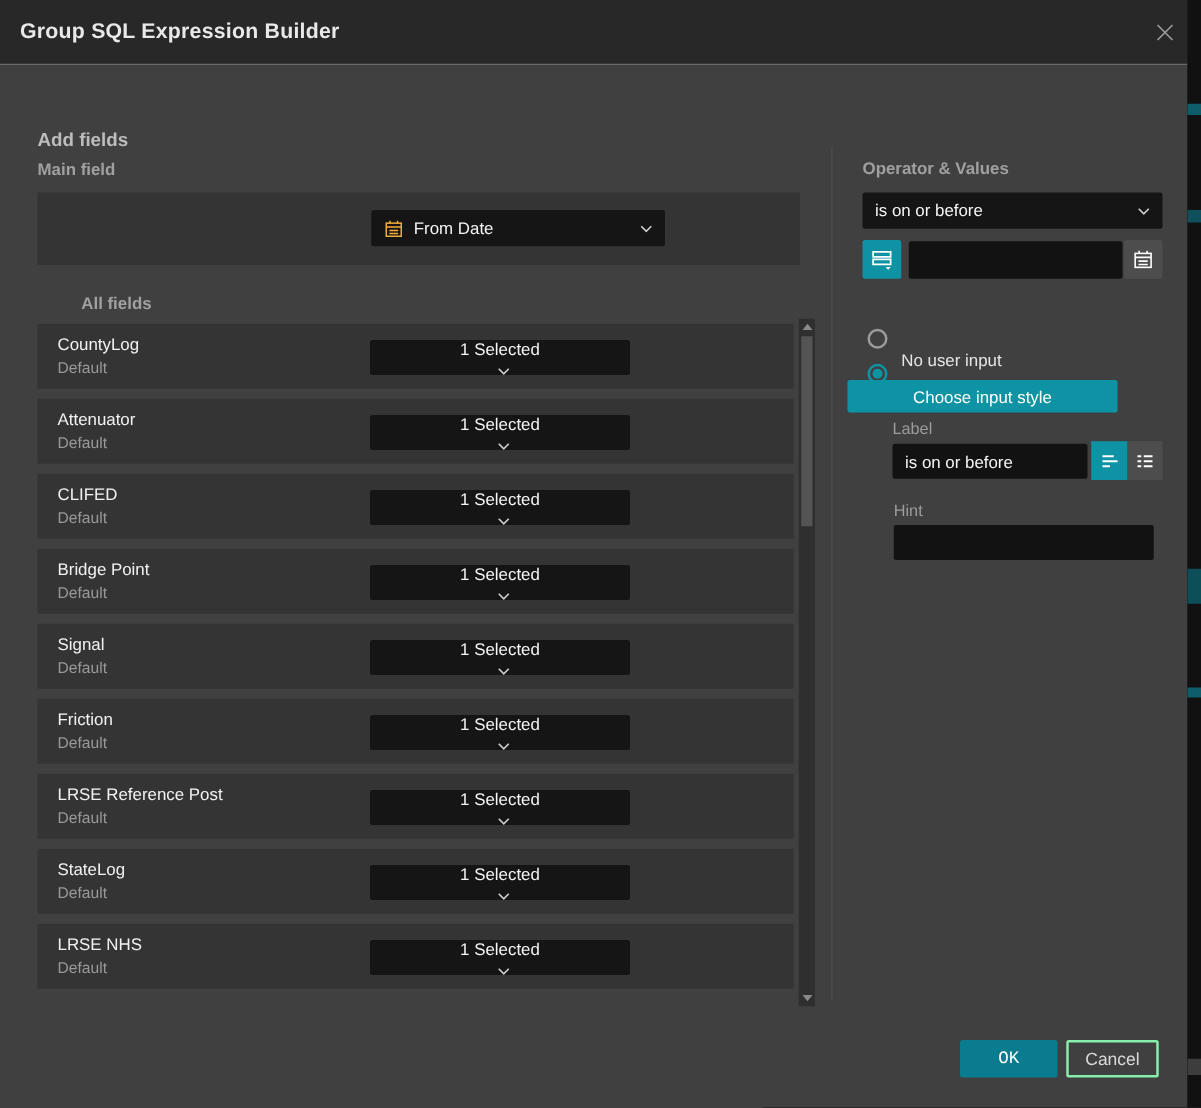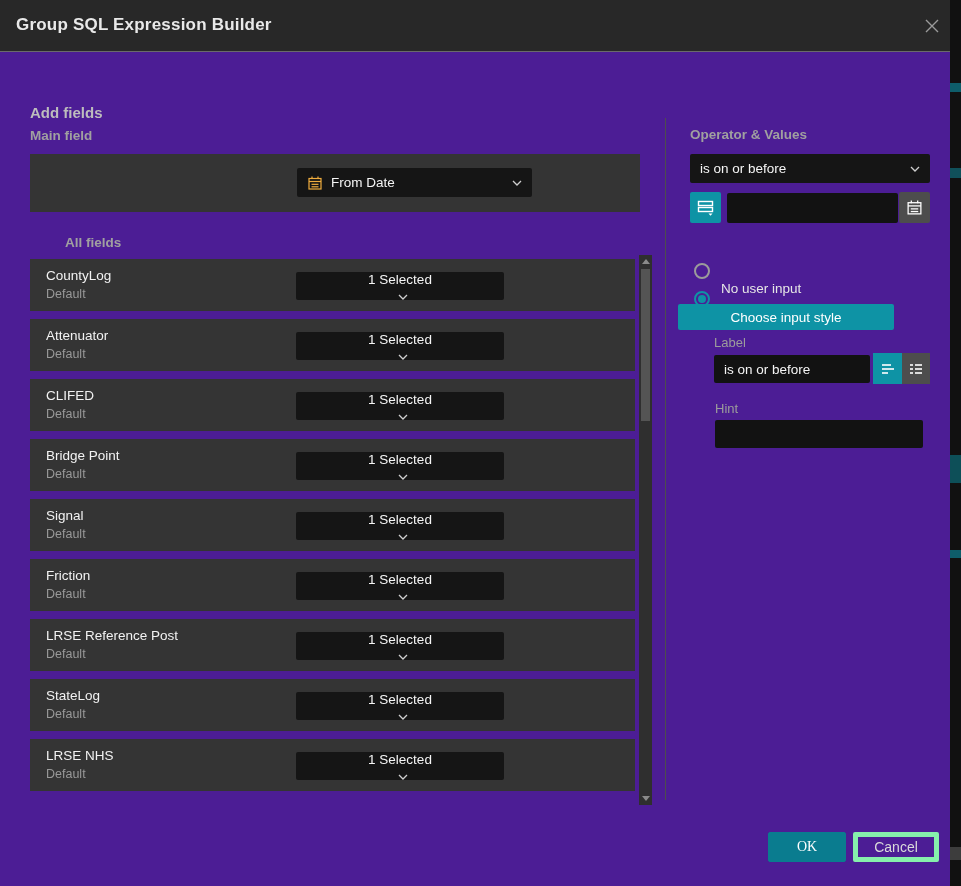--- a/index.html
+++ b/index.html
@@ -2,21 +2,21 @@
 <html><head>
 <meta charset="utf-8">
 <style>
   * { margin:0; padding:0; box-sizing:border-box; }
   html,body { width:961px; height:886px; background:#141414; overflow:hidden;
               font-family:"Liberation Sans", sans-serif; }
   #app { position:relative; width:961px; height:886px; }
 
   
   .dialog { position:absolute; left:0; top:0; width:950px; height:886px;
-            background:#4c1d95; }
+            background:#404040; }
   .right-strip { position:absolute; left:950px; top:0; width:11px; height:886px;
                  background:#111; }
   .right-strip .frag { position:absolute; left:0; width:11px; }
 
   
   .titlebar { position:absolute; left:0; top:0; width:950px; height:52px;
               background:#282828; border-bottom:1px solid #6a6a6a; }
   .title { position:absolute; left:16px; top:15px; font-size:17px; font-weight:700;
            color:#e9e9e9; letter-spacing:.2px; }
   .close-btn { position:absolute; right:7px; top:15px; width:22px; height:22px;
@@ -89,23 +89,23 @@
   .cap-label { left:714px; top:335px; }
   .label-input { position:absolute; left:714px; top:355px; width:156px; height:28px; }
   .btn-align { left:873px; top:353px; width:29px; height:31px; background:#0e93a5; border-radius:0; }
   .btn-list  { left:902px; top:353px; width:28px; height:31px; background:#4d4d4d; border-radius:0; }
   .cap-hint { left:715px; top:401px; }
   .hint-input { position:absolute; left:715px; top:420px; width:208px; height:28px; }
 
   
   .btn-ok { position:absolute; left:768px; top:832px; width:78px; height:30px;
             background:#0a7c8f; border:1px solid #0a7c8f; border-radius:2px; color:#fff;
-            font-size:14px; cursor:pointer; font-family:Liberation Serif, serif; }
-  .btn-cancel { position:absolute; left:853px; top:832px; width:86px; height:30px;
-            background:transparent; border:5px solid #86efac; border-radius:2px; color:#dadada;
+            font-size:14px; cursor:pointer; font-family:Liberation Mono, monospace; }
+  .btn-cancel { position:absolute; left:853px; top:832px; width:74px; height:30px;
+            background:transparent; border:2px solid #86efac; border-radius:2px; color:#dadada;
             font-size:14px; cursor:pointer; font-family:"Liberation Sans",sans-serif; }
 </style>
 </head>
 <body>
 
 <div id="app">
   <div class="dialog">
 
     <div class="titlebar">
       <span class="title">Group SQL Expression Builder</span>

